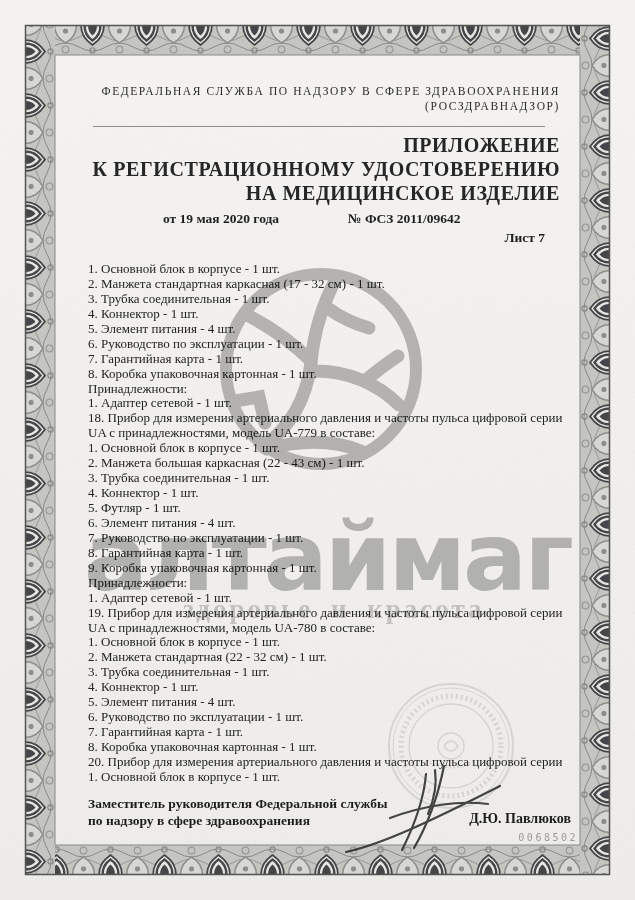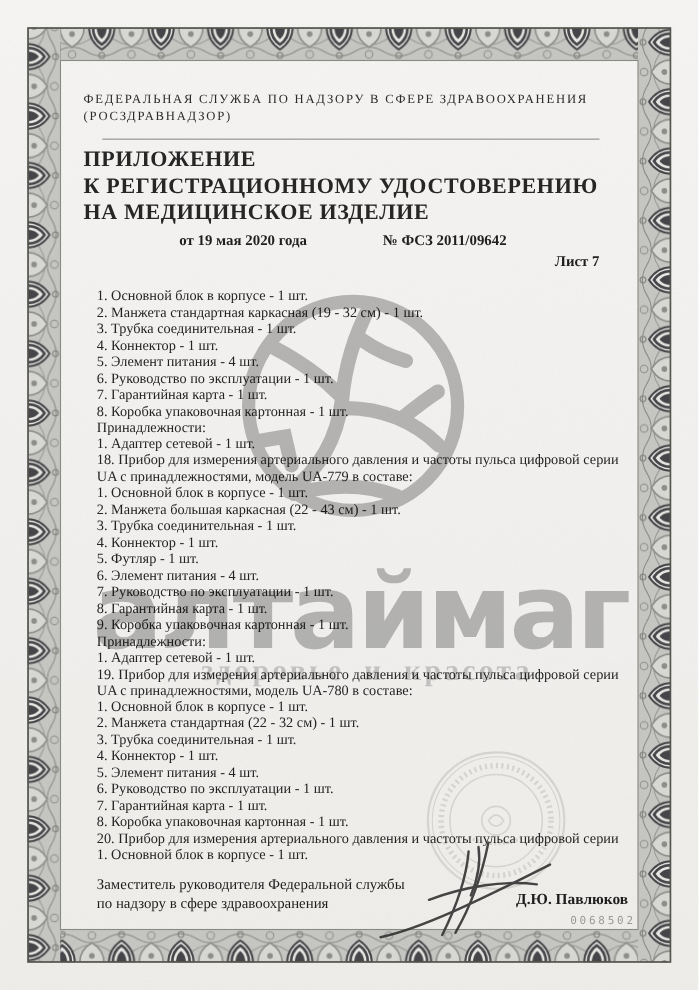--- a/index.html
+++ b/index.html
@@ -4,21 +4,21 @@
 <style>
   html,body{margin:0;padding:0;background:#ffffff;}
   .page{
     position:relative;width:635px;height:900px;overflow:hidden;
     background:linear-gradient(180deg,#f6f5f3 0%,#f2f1ef 55%,#efeeeb 100%);
     font-family:"Liberation Serif", serif;color:#1f1f1f;
   }
   .layer{position:absolute;left:0;top:0;width:635px;height:900px;pointer-events:none;}
   .border-svg{z-index:1;}
   .noise{z-index:9;opacity:.07;mix-blend-mode:multiply;}
-  .centered{position:absolute;left:76px;width:515px;text-align:left;z-index:3;}
+  .centered{position:absolute;left:45px;width:515px;text-align:right;z-index:3;}
   .org-line{font-size:11.5px;letter-spacing:1.6px;color:#2b2b2b;}
   .divider{position:absolute;left:93px;top:126px;width:452px;height:1px;background:#8f8f8b;z-index:3;}
   .title{font-weight:bold;font-size:20px;letter-spacing:.6px;color:#262626;}
   .date-row{position:absolute;top:211px;left:0;width:635px;z-index:3;font-weight:bold;font-size:13.5px;}
   .date-label{position:absolute;left:163px;top:0;}
   .num-label{position:absolute;left:348px;top:0;}
   .sheet{position:absolute;top:230px;right:90px;font-weight:bold;font-size:13.5px;z-index:3;}
   .body-text{
     position:absolute;left:88px;right:58px;top:262px;z-index:4;
     font-size:13px;line-height:14.93px;color:#232323;
@@ -31,21 +31,21 @@
     font-family:"DejaVu Sans",sans-serif;font-weight:bold;font-size:95px;line-height:1;
     letter-spacing:-3px;color:rgba(125,125,125,.50);margin-top:24px;
   }
   .wm-tagline{
     position:absolute;left:183px;top:594px;z-index:5;mix-blend-mode:multiply;
     font-family:Liberation Serif, serif;font-weight:bold;font-size:27px;
     letter-spacing:3px;word-spacing:8px;color:rgba(138,138,138,.40);
   }
   .stamp{position:absolute;left:386px;top:681px;z-index:2;opacity:.22;}
   .signature{position:absolute;left:338px;top:756px;z-index:6;}
-  .footer-left{position:absolute;left:88px;top:796px;z-index:6;font-weight:normal;font-size:13.5px;line-height:16.8px;color:#1d1d1d;}
+  .footer-left{position:absolute;left:88px;top:796px;z-index:6;font-weight:bold;font-size:13.5px;line-height:16.8px;color:#1d1d1d;}
   .official-name{position:absolute;right:64px;top:811px;z-index:6;font-weight:bold;font-size:14px;color:#1d1d1d;}
   .serial{
     position:absolute;right:57px;top:832px;z-index:6;
     font-family:"DejaVu Sans Mono",monospace;font-size:10px;letter-spacing:2.5px;color:#9c9c9a;
   }
 </style>
 </head>
 <body>
 
 <div class="page">
@@ -99,21 +99,21 @@
     <circle cx="65" cy="65" r="58" fill="none" stroke="#847f74" stroke-width="1"></circle>
     <circle cx="65" cy="65" r="42" fill="none" stroke="#847f74" stroke-width="1.4"></circle>
     <circle cx="65" cy="65" r="50" fill="none" stroke="#847f74" stroke-width="5" stroke-dasharray="2 3"></circle>
     <circle cx="65" cy="65" r="13" fill="none" stroke="#847f74" stroke-width="1.5"></circle>
     <path d="M58 65 q7 -10 14 0 q-7 10 -14 0" fill="none" stroke="#847f74" stroke-width="1.5"></path>
     <path d="M40 80 q25 12 50 0" fill="none" stroke="#847f74" stroke-width="3" stroke-dasharray="2 2"></path>
   </svg>
 
   <div class="body-text" id="body-lines">
       <div class="line">1. Основной блок в корпусе - 1 шт.</div>
-      <div class="line">2. Манжета стандартная каркасная (19 - 32 см) - 1 шт.</div>
+      <div class="line">2. Манжета стандартная каркасная (17 - 32 см) - 1 шт.</div>
       <div class="line">3. Трубка соединительная - 1 шт.</div>
       <div class="line">4. Коннектор - 1 шт.</div>
       <div class="line">5. Элемент питания - 4 шт.</div>
       <div class="line">6. Руководство по эксплуатации - 1 шт.</div>
       <div class="line">7. Гарантийная карта - 1 шт.</div>
       <div class="line">8. Коробка упаковочная картонная - 1 шт.</div>
       <div class="line">Принадлежности:</div>
       <div class="line">1. Адаптер сетевой - 1 шт.</div>
       <div class="line">18. Прибор для измерения артериального давления и частоты пульса цифровой серии</div>
       <div class="line">UA с принадлежностями, модель UA-779 в составе:</div>

